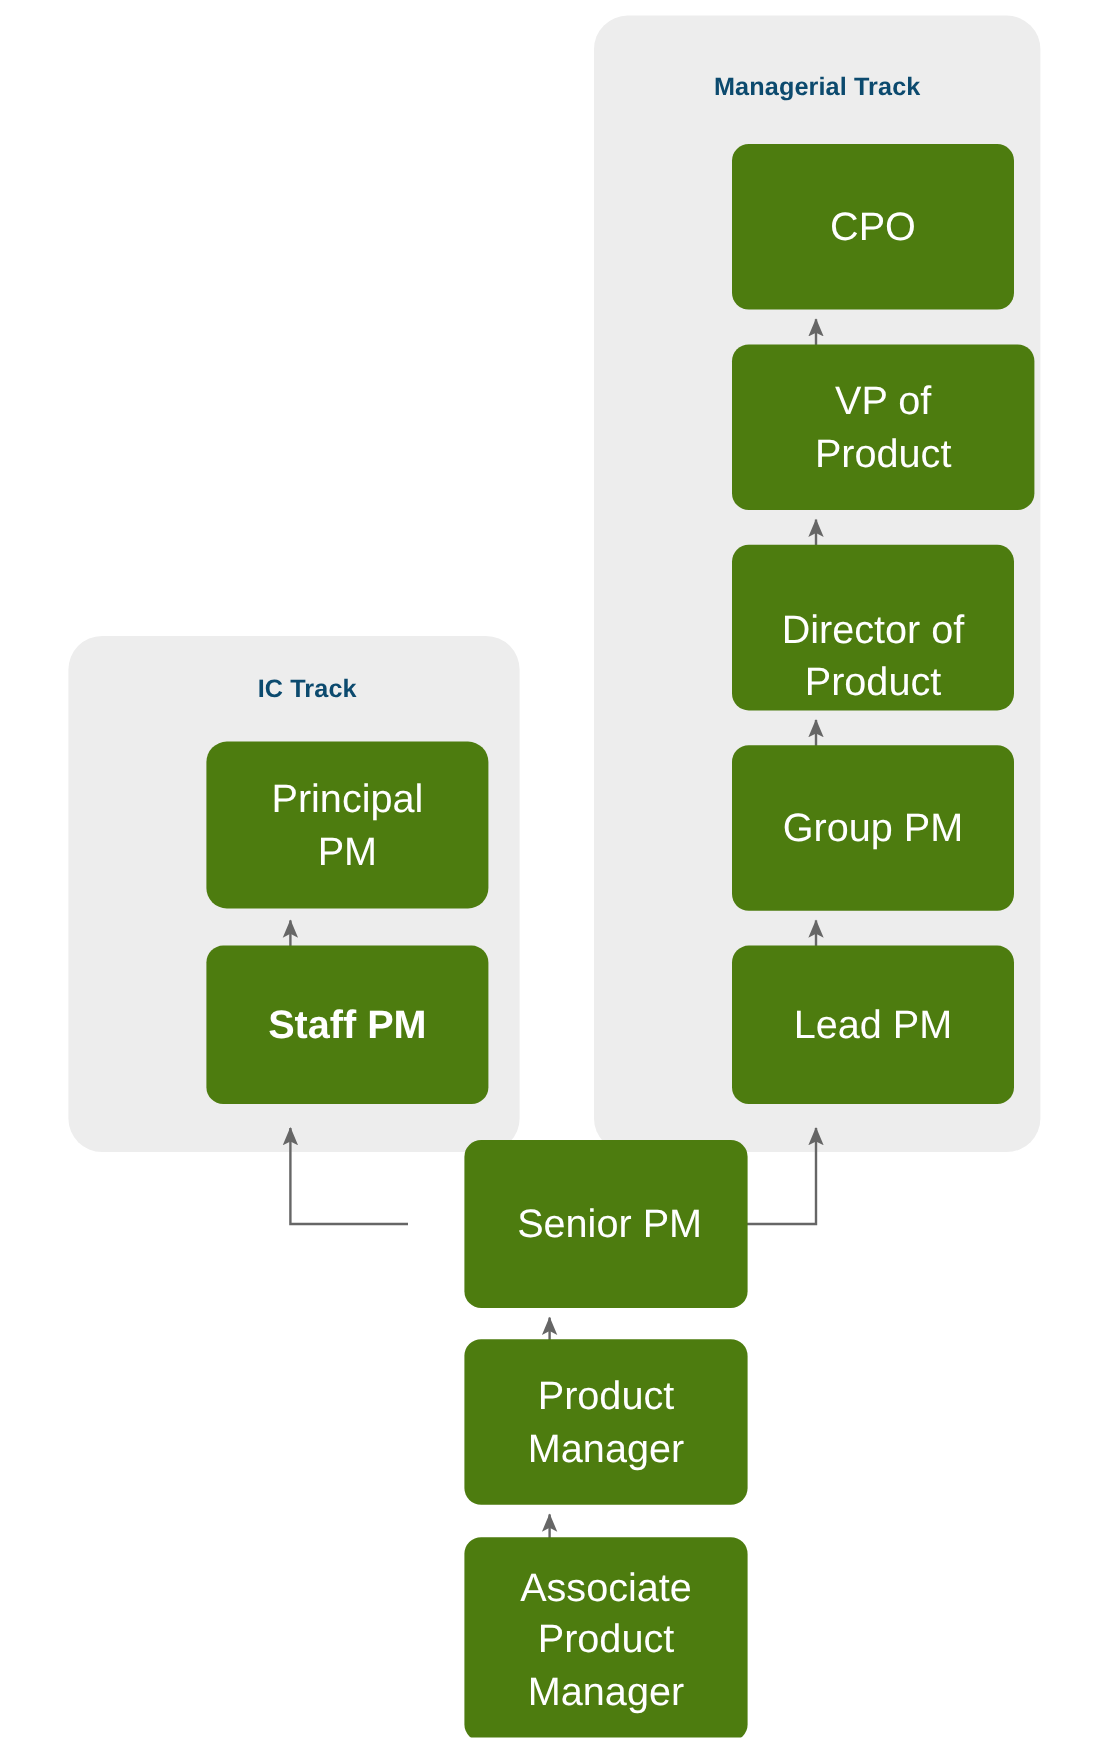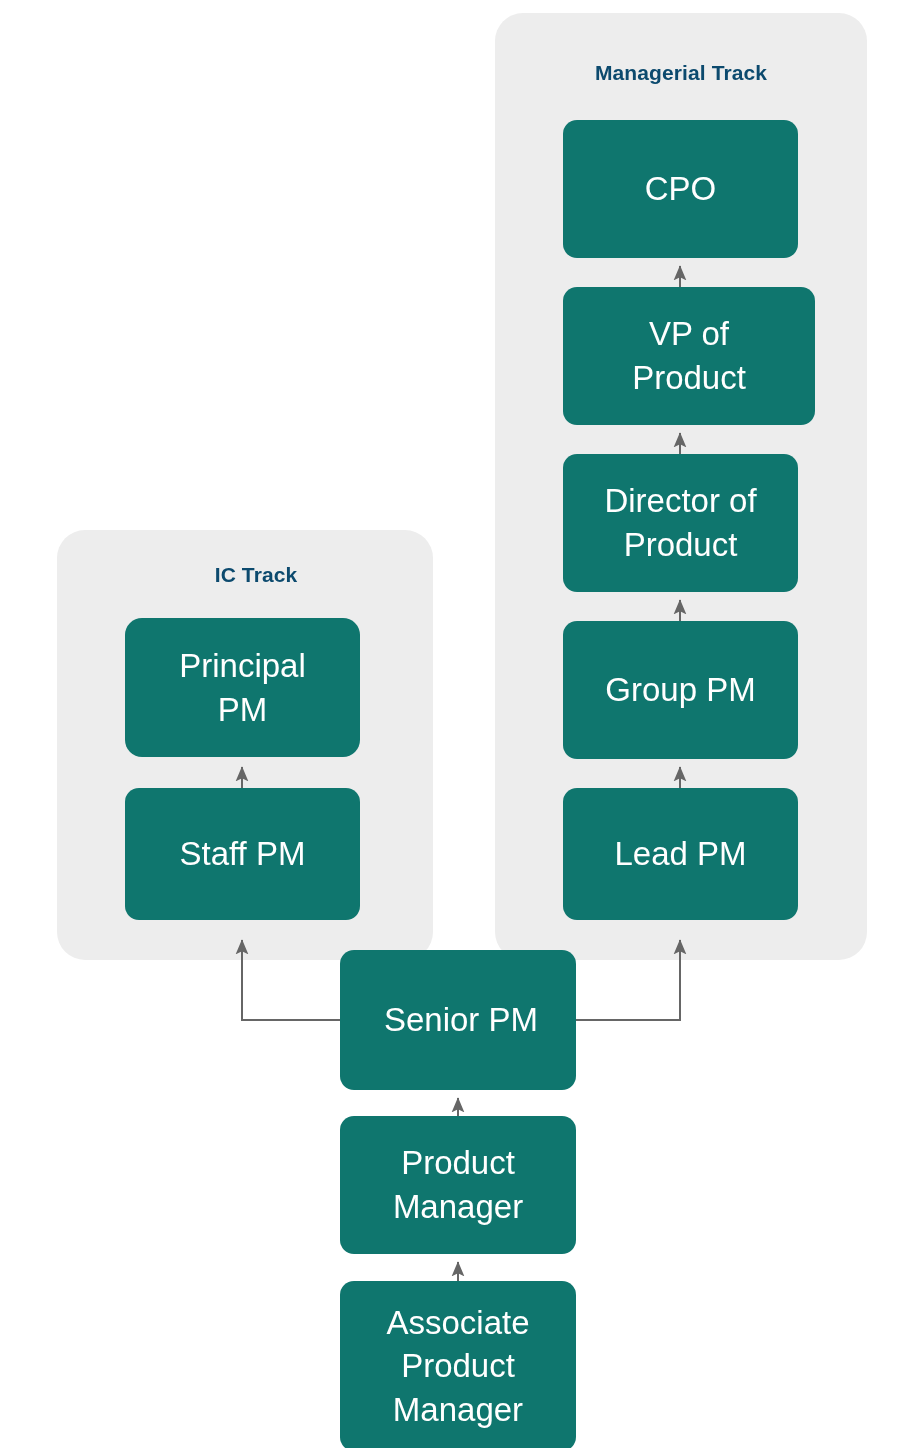--- a/index.html
+++ b/index.html
@@ -29,32 +29,33 @@
     position: absolute;
     width: 100%;
     text-align: center;
     font-weight: bold;
     font-size: 21px;
     color: #0c4a6e;
     letter-spacing: 0.1px;
   }
   .node {
     position: absolute;
-    background: #0f766e;
+    background: #4d7c0f;
     border-radius: 14px;
     color: #FFFFFF;
     display: flex;
     align-items: center;
     justify-content: center;
     text-align: center;
     font-size: 33px;
     line-height: 1.32;
     font-weight: 400;
     box-sizing: border-box;
     padding: 2px 6px;
+    margin-left: 47px;
   }
   .node-label {
     display: block;
     white-space: pre-line;
   }
   svg.edges {
     position: absolute;
     left: 0; top: 0;
     width: 920px;
     height: 1448px;
@@ -103,39 +104,39 @@
 
   <div class="node" style="left:563px; top:120px; width:235px; height:138px;">
     <span class="node-label">CPO</span>
   </div>
 
   <div class="node" style="left:563px; top:287px; width:252px; height:138px;">
     <span class="node-label">VP of
 Product</span>
   </div>
 
-  <div class="node" style="left:563px; top:454px; width:235px; height:138px;">
+  <div class="node" style="left:563px; top:454px; width:235px; height:138px;align-items:flex-end;">
     <span class="node-label">Director of
 Product</span>
   </div>
 
   <div class="node" style="left:563px; top:621px; width:235px; height:138px;">
     <span class="node-label">Group PM</span>
   </div>
 
   <div class="node" style="left:563px; top:788px; width:235px; height:132px;">
     <span class="node-label">Lead PM</span>
   </div>
 
   <div class="node" style="left:125px; top:618px; width:235px; height:139px;border-radius:17px;">
     <span class="node-label">Principal
 PM</span>
   </div>
 
-  <div class="node" style="left:125px; top:788px; width:235px; height:132px;">
+  <div class="node" style="left:125px; top:788px; width:235px; height:132px;font-weight:bold;">
     <span class="node-label">Staff PM</span>
   </div>
 
   <div class="node" style="left:340px; top:950px; width:236px; height:140px;padding-left:12px;">
     <span class="node-label">Senior PM</span>
   </div>
 
   <div class="node" style="left:340px; top:1116px; width:236px; height:138px;">
     <span class="node-label">Product
 Manager</span>

